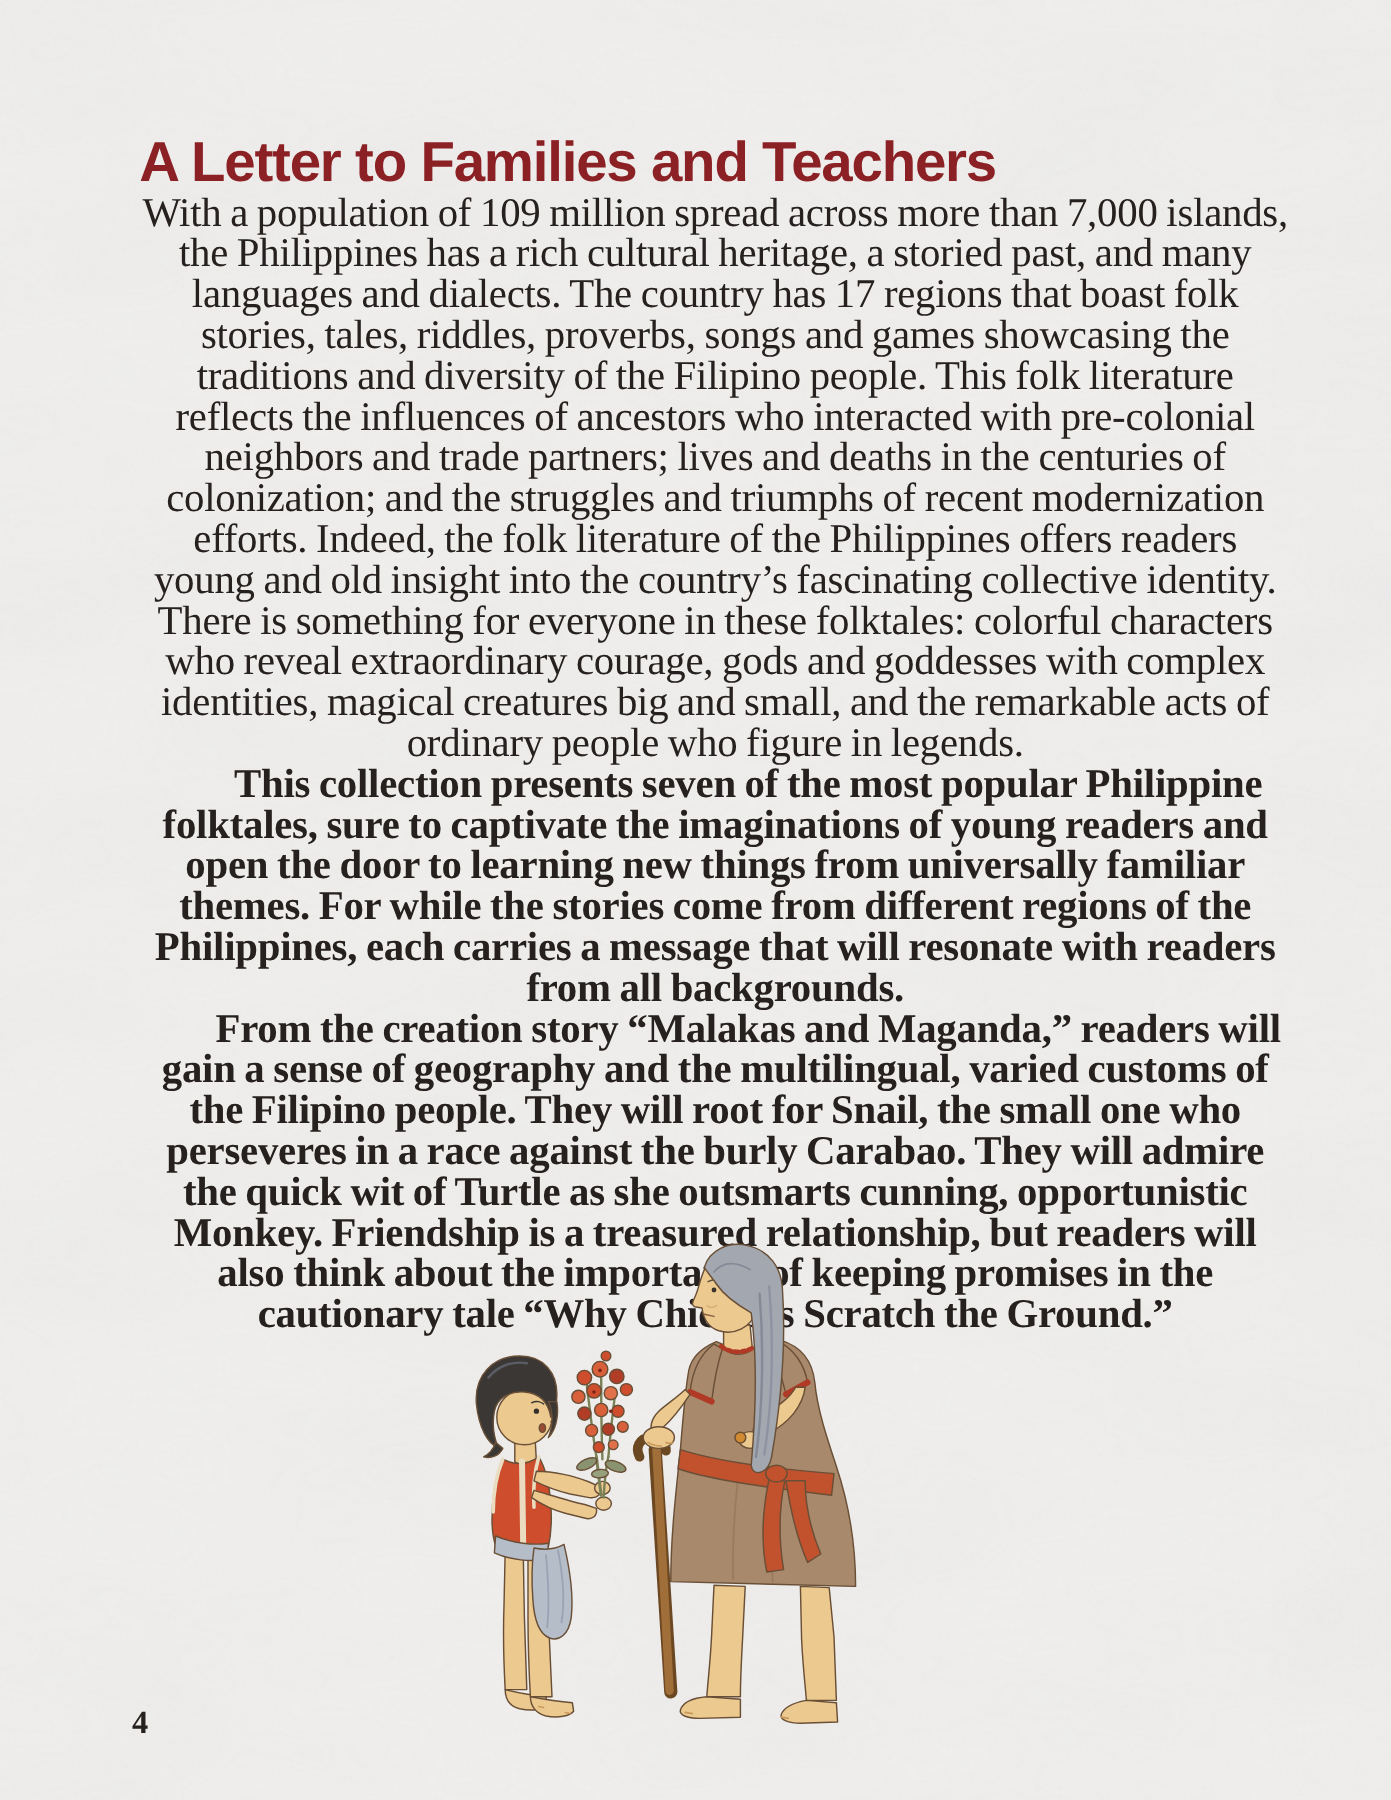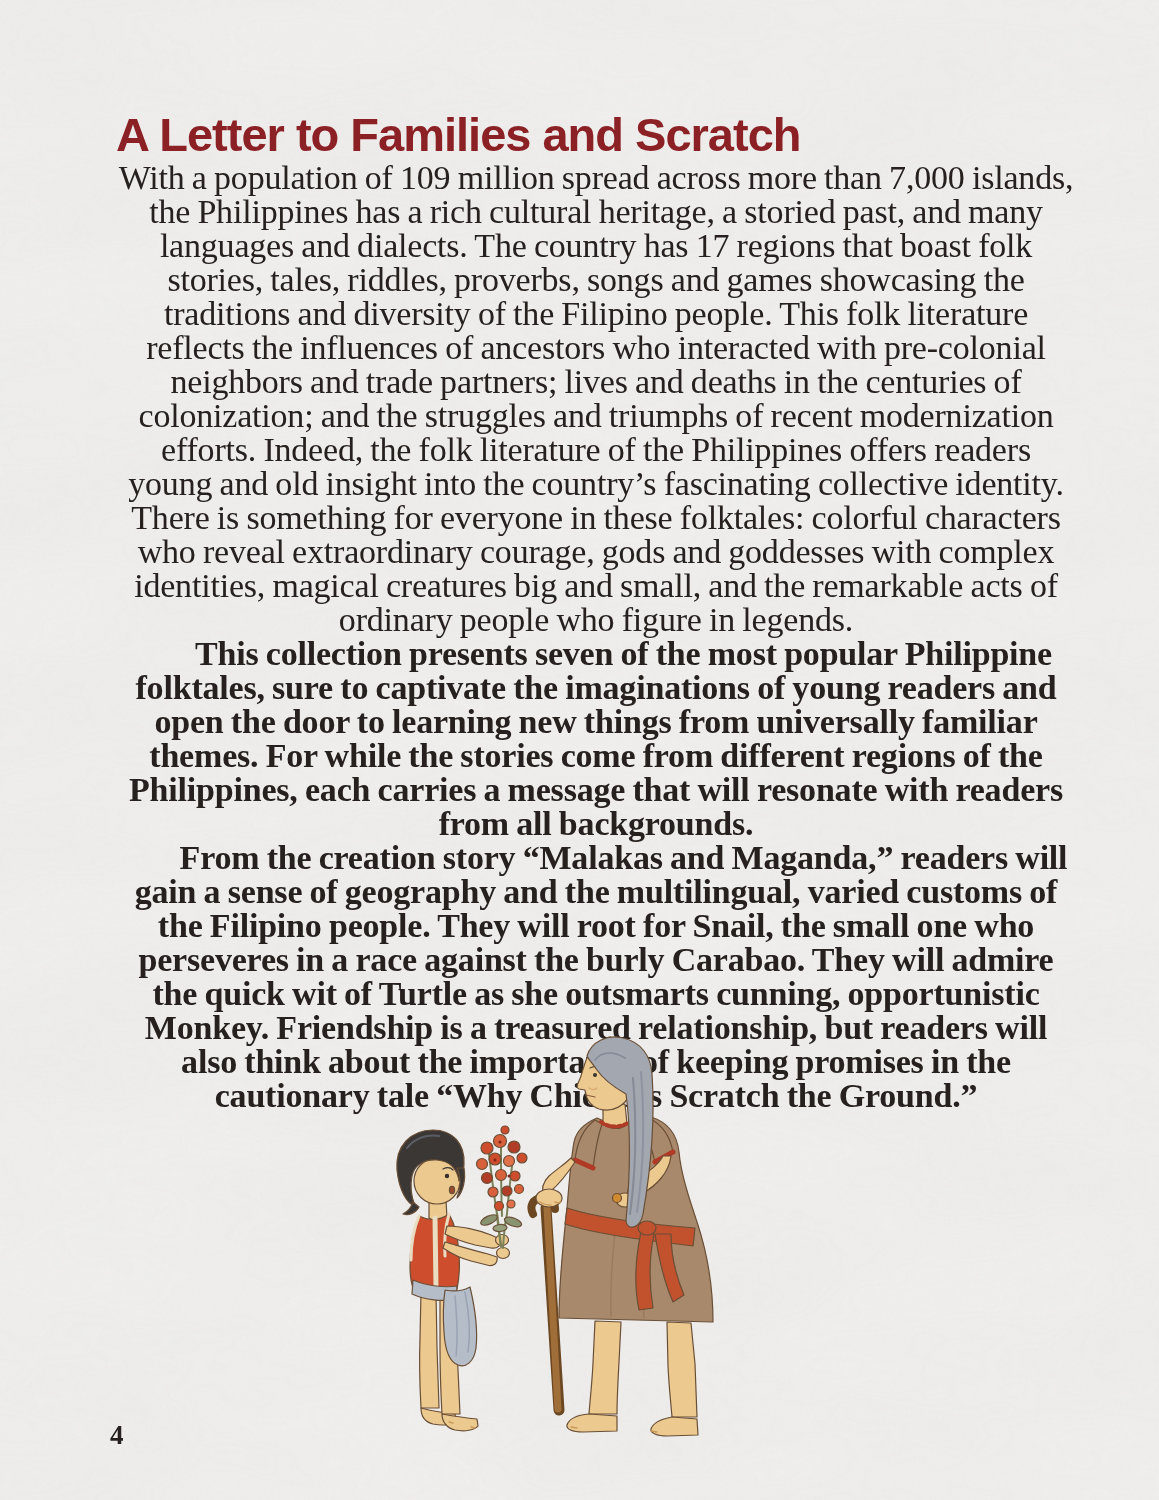--- a/index.html
+++ b/index.html
@@ -39,21 +39,21 @@
     </filter>
     <filter id="grain" x="0" y="0" width="100%" height="100%">
       <feTurbulence type="fractalNoise" baseFrequency="0.35" numOctaves="2" seed="3"></feTurbulence>
       <feColorMatrix type="matrix" values="0 0 0 0 0.3  0 0 0 0 0.3  0 0 0 0 0.32  0.55 0 0 0 0"></feColorMatrix>
     </filter>
   </defs>
   <rect width="1159" height="1500" filter="url(#fibers)" opacity="0.10"></rect>
   <rect width="1159" height="1500" filter="url(#grain)" opacity="0.05"></rect>
 </svg>
 
-<h1 class="page-title">A Letter to Families and Scratch</h1>
+<h1 class="page-title">A Letter to Families and Teachers</h1>
 
 <div class="body-copy">
   <p>With a population of 109 million spread across more than 7,000 islands, the Philippines has a rich cultural heritage, a storied past, and many languages and dialects. The country has 17 regions that boast folk stories, tales, riddles, proverbs, songs and games showcasing the traditions and diversity of the Filipino people. This folk literature reflects the influences of ancestors who interacted with pre-colonial neighbors and trade partners; lives and deaths in the centuries of colonization; and the struggles and triumphs of recent modernization efforts. Indeed, the folk literature of the Philippines offers readers young and old insight into the country’s fascinating collective identity. There is something for everyone in these folktales: colorful characters who reveal extraordinary courage, gods and goddesses with complex identities, magical creatures big and small, and the remarkable acts of ordinary people who figure in legends.</p>
   <p class="indented">This collection presents seven of the most popular Philippine folktales, sure to captivate the imaginations of young readers and open the door to learning new things from universally familiar themes. For while the stories come from different regions of the Philippines, each carries a message that will resonate with readers from all backgrounds.</p>
   <p class="indented">From the creation story “Malakas and Maganda,” readers will gain a sense of geography and the multilingual, varied customs of the Filipino people. They will root for Snail, the small one who perseveres in a race against the burly Carabao. They will admire the quick wit of Turtle as she outsmarts cunning, opportunistic Monkey. Friendship is a treasured relationship, but readers will also think about the importance of keeping promises in the cautionary tale “Why Chickens Scratch the Ground.”</p>
 </div>
 
 <svg class="illustration" viewBox="0 0 345 432" xmlns="http://www.w3.org/2000/svg">
   <g stroke="#6a4f37" stroke-width="1.2" stroke-linejoin="round" stroke-linecap="round">
 

